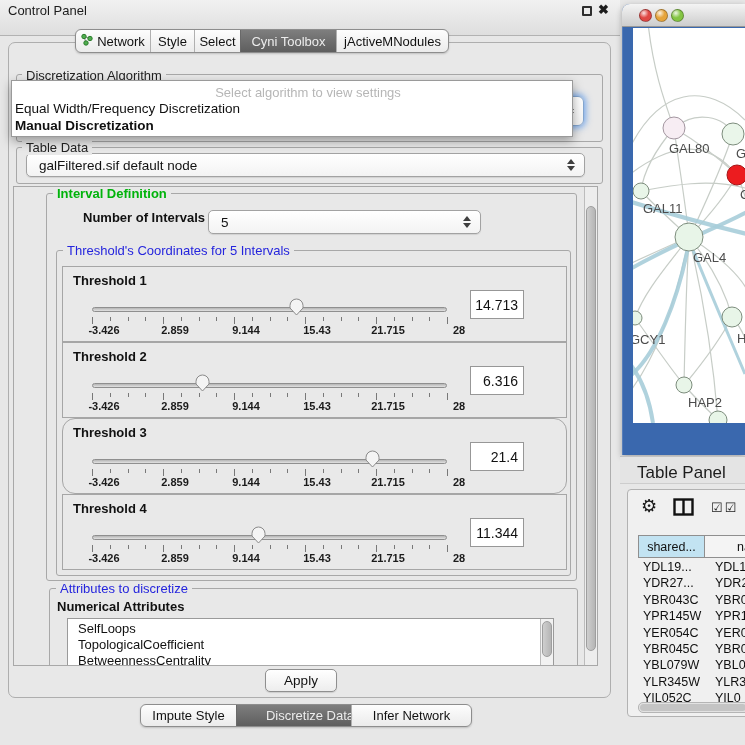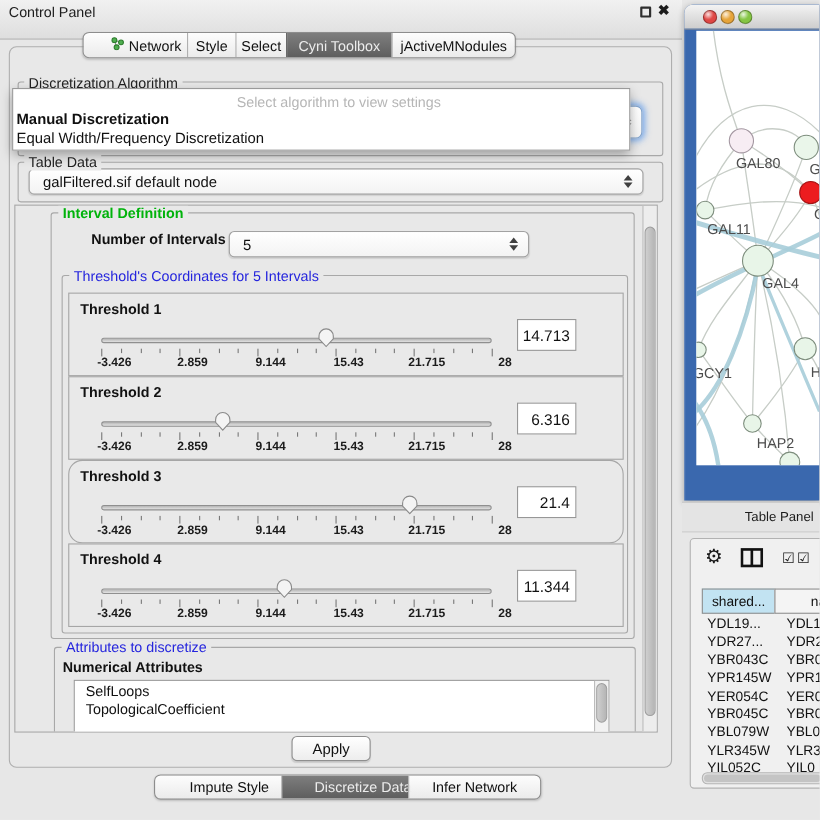--- a/index.html
+++ b/index.html
@@ -11,21 +11,21 @@
   #cp-header { left:0; top:0; width:620px; height:36px; background:linear-gradient(#f1f1f1,#dedede); border-bottom:1px solid #b2b2b2;text-decoration:underline; }
   #cp-title { left:8px; top:3px; font-size:13px; color:#1c1c1c; }
   #float-btn { left:582px; top:6px; width:10px; height:10px; border:2px solid #2e2e2e; border-radius:1px; background:transparent; }
   #close-btn { left:598px; top:2px; font-size:13px; font-weight:bold; color:#1c1c1c; }
 
   
   .segbar { display:flex; height:24px; border:1px solid #8d8d8d; border-radius:6px; overflow:hidden;
             background:linear-gradient(#fdfdfd,#ebebeb); box-shadow:0 1px 2px rgba(0,0,0,.18); z-index:30; }
   .seg { display:flex; align-items:center; justify-content:center; gap:4px; font-size:13px; color:#111;
          border-left:1px solid #b0b0b0; white-space:nowrap; }
-  .seg:first-child { border-left:none;margin-left:20px; }
+  .seg:first-child { border-left:none; }
   .seg.active { background:linear-gradient(#7e7e7e,#5e5e5e); color:#ececec; border-left-color:#696969; }
 
   
   #main-panel { left:8px; top:42px; width:603px; height:656px; border:1px solid #aeaeae; border-radius:7px; background:#e8e8e8; }
 
   
   .grp { border:1px solid #a8a8a8; border-radius:3px; }
   .grp-title { font-size:13px; background:#e8e8e8; padding:0 4px; white-space:nowrap; z-index:5; }
 
   
@@ -83,21 +83,21 @@
                   background:linear-gradient(#f4f4f4,#cdcdcd); border-bottom:1px solid #979797; }
   .light { position:absolute; top:5px; width:13px; height:13px; border-radius:50%; border:1px solid rgba(0,0,0,.3);
            background-image:radial-gradient(circle at 35% 28%, rgba(255,255,255,.85), rgba(255,255,255,0) 45%); }
   #net-canvas { position:absolute; left:11px; top:24px; width:112px; height:395px; background:#fff; overflow:hidden; }
   #net-svg { display:block; }
   #net-svg path.e { fill:none; stroke:#c7cdc7; stroke-width:1.2; }
   #net-svg path.t { fill:none; stroke:#a7cdd9; opacity:.9; }
   #net-svg text { font:13px "Liberation Sans",sans-serif; fill:#4c4c4c; }
 
   #tp-bar { left:620px; top:456px; width:125px; height:28px; background:#e4e4e4; border-top:1px solid #c2c2c2; border-bottom:1px solid #cdcdcd; }
-  #tp-title { position:absolute; left:17px; top:6px; font-size:12px; color:#1c1c1c;margin-left:40px; }
+  #tp-title { position:absolute; left:17px; top:6px; font-size:17px; color:#1c1c1c; }
 
   #table-box { left:627px; top:489px; width:130px; height:228px; background:#f0f0f0; border:1px solid #b2b2b2; border-radius:4px; }
   #gear-icon { position:absolute; left:13px; top:5px; font-size:18px; color:#1a1a1a; }
   #split-icon { position:absolute; left:45px; top:8px; }
   #check-icons { position:absolute; left:83px; top:10px; font-size:13px; color:#1a1a1a; letter-spacing:2px; }
   .hcell { position:absolute; top:45px; height:23px; border:1px solid #8f8f8f; font-size:12.5px; color:#111;
            display:flex; align-items:center; justify-content:center; }
   #hcell-0 { left:10px; width:67px; background:#c2e3f2; }
   #hcell-1 { left:76px; width:80px; background:#f4f4f4; }
   #table-rows { position:absolute; left:10px; top:69px; width:120px; }
@@ -148,22 +148,22 @@
 <span class="abs grp-title" style="left:22px; top:68px; color:#222;">Discretization Algorithm</span>
 <div class="abs combo" id="algo-combo">
   <span class="spin">
       <i class="up"></i>
       <i class="dn"></i>
     </span>
 </div>
 
 <div class="abs" id="algo-popup">
   <div class="popup-hint">Select algorithm to view settings</div>
+  <div class="popup-opt">Equal Width/Frequency Discretization</div>
   <div class="popup-opt selected">Manual Discretization</div>
-  <div class="popup-opt">Equal Width/Frequency Discretization</div>
 </div>
 
 <div class="abs grp" style="left:16px; top:147px; width:587px; height:37px;"></div>
 <span class="abs grp-title" style="left:22px; top:140px; color:#222;">Table Data</span>
 <div class="abs combo" style="left:26px; top:153px; width:559px; height:24px;">
   <span>galFiltered.sif default node</span>
   <span class="spin">
       <i class="up"></i>
       <i class="dn"></i>
     </span>
@@ -342,20 +342,21 @@
       </div>
     <div class="valbox">11.344</div>
   </div>
 
   <div class="abs grp" style="left:35px; top:401px; width:529px; height:112px;"></div>
   <span class="abs grp-title blue" style="left:42px; top:394px;">Attributes to discretize</span>
   <span class="abs lbl-bold" style="left:43px; top:412px;">Numerical Attributes</span>
   <div class="abs" id="attr-list" style="left:53px; top:431px; width:487px; height:100px;">
     <div class="attr-item">SelfLoops</div>
     <div class="attr-item">TopologicalCoefficient</div>
+    <div class="attr-item">BetweennessCentrality</div>
     <div class="vsb">
         <div class="vsb-thumb" style="top:2px; height:36px;"></div>
       </div>
   </div>
 
   <div class="vsb">
     <div class="vsb-thumb" style="top:19px; height:445px;"></div>
   </div>
 </div>
 

